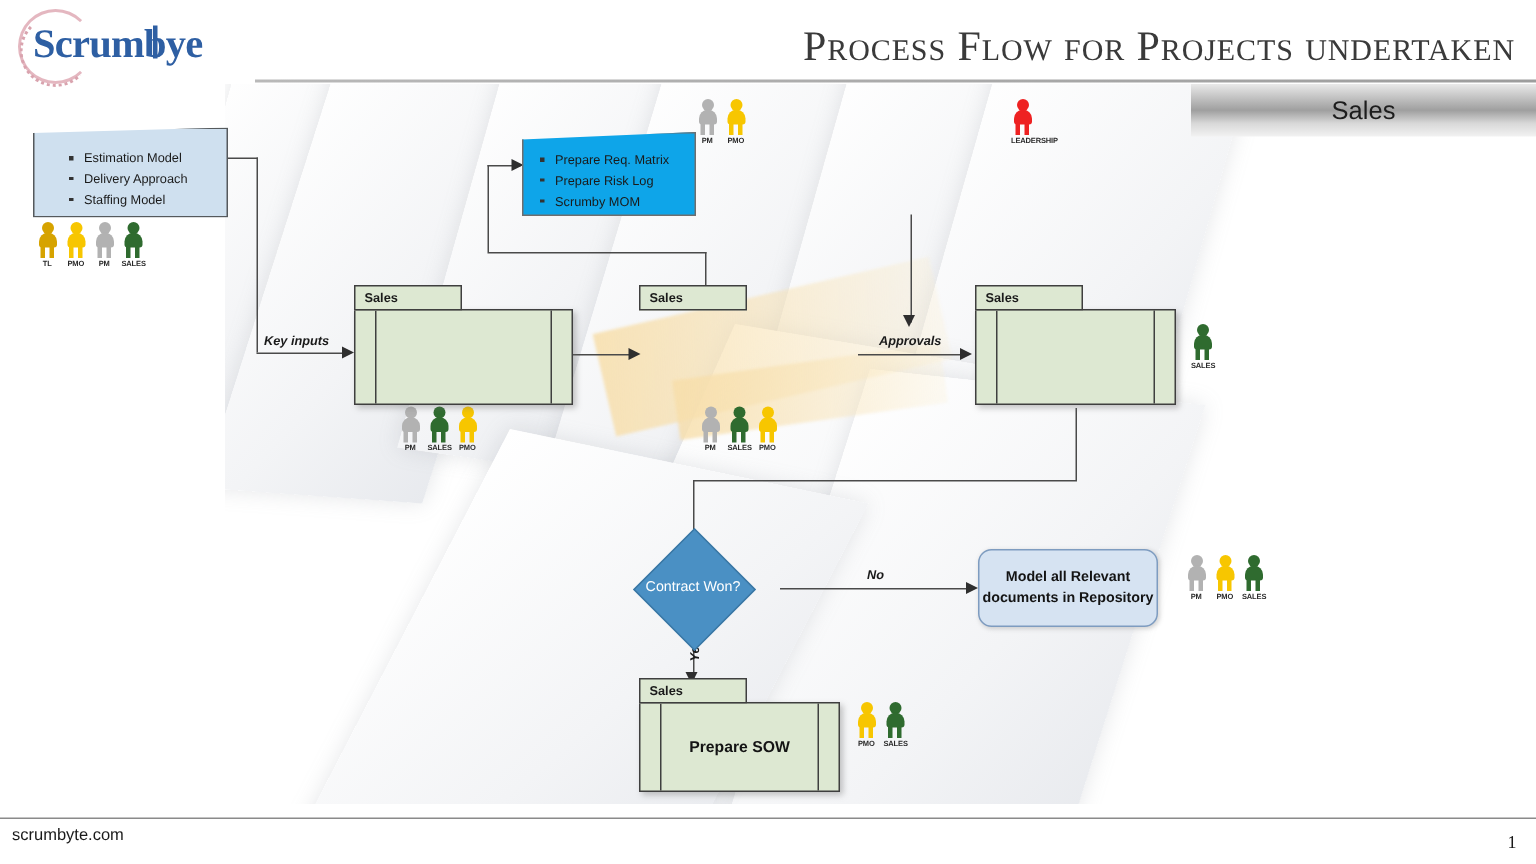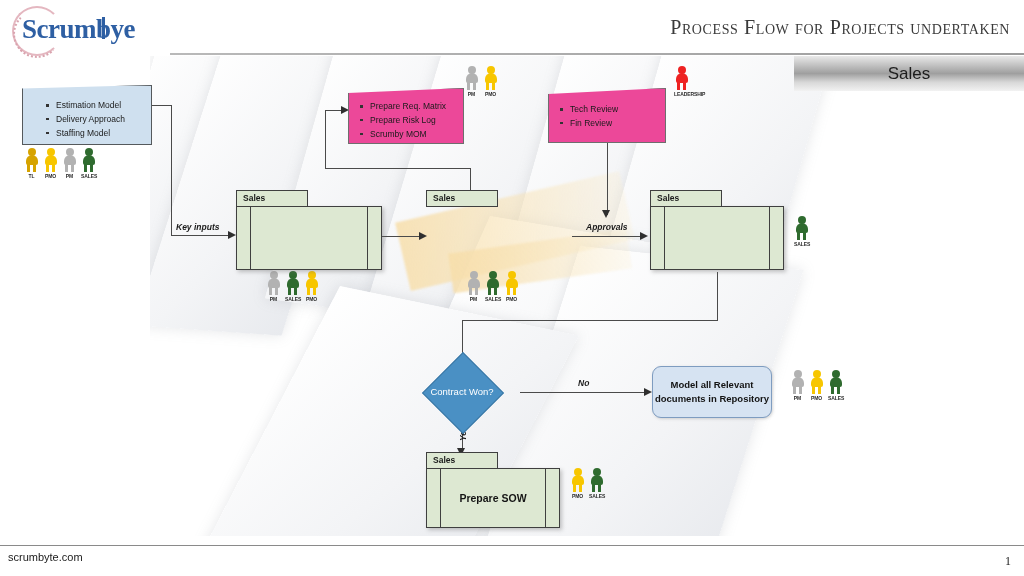--- a/index.html
+++ b/index.html
@@ -85,21 +85,21 @@
     height: 22px;
     background: #2e5fa3;
   }
 
   #slide-title {
     position: absolute;
     right: 14px;
     top: 16px;
     font-family: "Liberation Serif", serif;
     font-variant: small-caps;
-    font-size: 20px;
+    font-size: 28px;
     color: #3a3a3a;
     letter-spacing: 0.6px;
     white-space: nowrap;
   }
   #header-rule {
     position: absolute;
     left: 170px;
     right: 0px;
     top: 53px;
     height: 2px;
@@ -149,21 +149,21 @@
   
   .node { position: absolute; box-sizing: border-box; }
 
   
   .callout-blue {
     background: #cfe0ef;
     border: 1px solid #55595c;
     box-shadow: 1px 1px 3px rgba(90,90,90,0.35);
   }
   .callout-peach {
-    background: #ec4899;
+    background: #0ea5e9;
     border: 1px solid #6e6e6e;
     box-shadow: 1px 1px 3px rgba(90,90,90,0.35);
   }
   .bullets {
     margin: 0;
     padding: 0;
     list-style: none;
     font-size: 8.5px;
     color: #1a1a1a;
     line-height: 1.62;
@@ -463,26 +463,20 @@
           <div class="body" style="background:#f7c600"></div>
           <div class="legs" style="--c: #f7c600;">
             <span style="position:absolute;left:0;top:0;width:3px;height:8px;background:#f7c600"></span>
             <span style="position:absolute;right:0;top:0;width:3px;height:8px;background:#f7c600"></span>
           </div>
         </div>
         <div class="nm">PMO</div>
       </div>
     </div>
 
-  <div class="node callout-peach" style="left:548px; top:88px; width:118px; height:55px; clip-path: polygon(0 11%, 100% 0, 100% 100%, 0 100%);">
-    <ul class="bullets" style="margin-top:14px; margin-left:10px;">
-      <li>Tech Review</li>
-      <li>Fin Review</li>
-    </ul>
-  </div>
   <div class="roles" style="left:674px; top:66px;">
       <div class="role">
         <div class="fig">
           <div class="head" style="background:#ee2222"></div>
           <div class="body" style="background:#ee2222"></div>
           <div class="legs" style="--c: #ee2222;">
             <span style="position:absolute;left:0;top:0;width:3px;height:8px;background:#ee2222"></span>
             <span style="position:absolute;right:0;top:0;width:3px;height:8px;background:#ee2222"></span>
           </div>
         </div>

